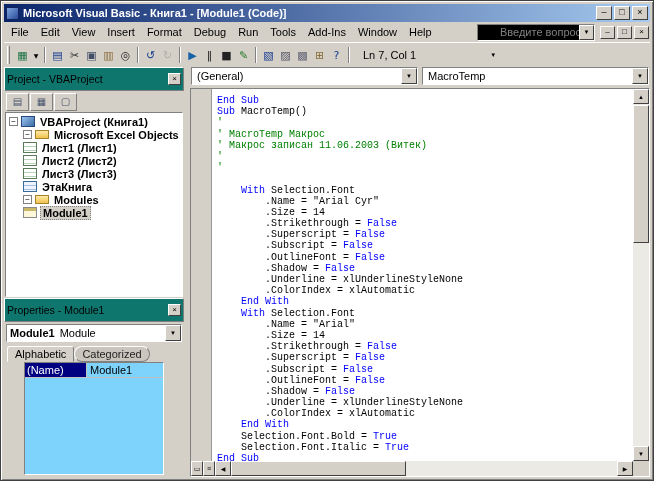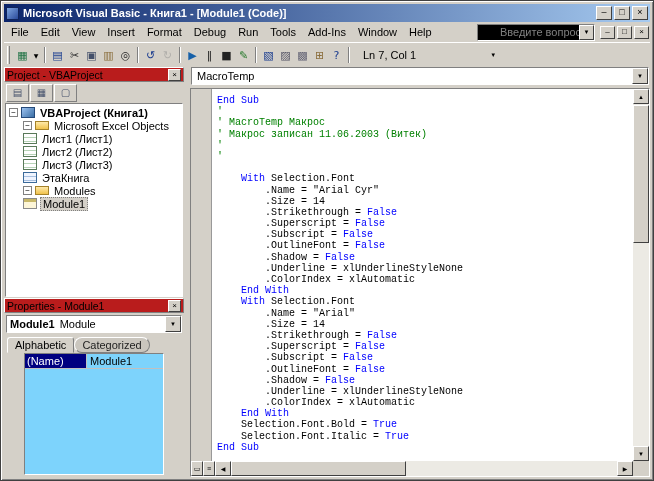--- a/index.html
+++ b/index.html
@@ -55,23 +55,23 @@
                 display:flex; align-items:center; justify-content:center; }
 
   
   .main { position:absolute; left:3px; right:3px; top:66px; bottom:3px; }
   .left-col { position:absolute; left:0; top:0; bottom:0; width:183px;
               border-right:3px solid #d4d0c8; display:flex; flex-direction:column; }
 
   .panel { display:flex; flex-direction:column; background:#d4d0c8; }
   .project-panel { height:231px; flex:none; }
   .properties-panel { flex:1; min-height:0; }
-  .panel-header { height:15px; flex:none; display:flex; align-items:center;
+  .panel-header { height:24px; flex:none; display:flex; align-items:center;
                   border:1px solid; border-color:#fff #808080 #808080 #fff;
-                  padding:0 2px; background:#b91c1c; }
+                  padding:0 2px; background:#0f766e; }
   .panel-title { flex:1; white-space:nowrap; overflow:hidden; font-size:10.5px; }
   .panel-close { width:13px; height:12px; background:#d4d0c8; flex:none;
                  border:1px solid; border-color:#fff #404040 #404040 #fff;
                  font-size:8px; line-height:10px; text-align:center; }
   .panel-toolbar { height:21px; flex:none; display:flex; align-items:center; padding:1px 2px; }
   .ptb-btn { width:23px; height:18px; margin-right:1px; background:#d4d0c8;
              border:1px solid; border-color:#fff #808080 #808080 #fff;
              display:flex; align-items:center; justify-content:center;
              font-family:"DejaVu Sans", sans-serif; font-size:10px; color:#44506a; }
 
@@ -81,21 +81,21 @@
   .lvl0 { padding-left:2px; } .lvl1 { padding-left:16px; } .lvl2 { padding-left:16px; }
   .expander { width:9px; height:9px; flex:none; margin-right:3px; background:#fff;
               border:1px solid #808080; font-size:8px; line-height:7px; text-align:center; }
   .ticon { width:14px; height:11px; flex:none; margin-right:3px; border:1px solid #6b6b6b; background:#fff; }
   .ticon.proj   { background:linear-gradient(135deg,#9cc2f0,#3a6ea5); border-color:#24497a; }
   .ticon.folder { height:9px; background:linear-gradient(#ffe9a8,#f0c24c); border-color:#a5822a; }
   .ticon.sheet  { border-color:#5a7a5a; background:repeating-linear-gradient(180deg,#fff 0 3px,#b8d4b8 3px 4px); }
   .ticon.book   { border-color:#3a6a9a; background:repeating-linear-gradient(180deg,#eef4ff 0 3px,#a8c0e0 3px 4px); }
   .ticon.module { background:#fdf6d8; border-color:#8a8a8a; position:relative; }
   .ticon.module::before { content:""; position:absolute; left:0; right:0; top:0; height:3px; background:#c8b868; }
-  .tlabel { padding:0 2px; }
+  .tlabel { padding:0 2px;font-weight:bold; }
   .tlabel.bold { font-weight:bold; }
   .tlabel.sel { background:#d4d0c8; border:1px dotted #808080; }
 
   .obj-combo { height:18px; flex:none; margin:2px; background:#fff;
                border:1px solid; border-color:#808080 #fff #fff #808080;
                display:flex; align-items:center; padding-left:3px; }
   .obj-name { font-weight:bold; margin-right:5px; white-space:nowrap; }
   .obj-type { white-space:nowrap; }
   .combo-btn { margin-left:auto; width:16px; align-self:stretch; background:#d4d0c8;
                border:1px solid; border-color:#fff #404040 #404040 #fff;
@@ -290,28 +290,33 @@
             <div class="prop-value">Module1</div>
           </div>
         </div>
       </div>
 
     </div>
 
     <div class="code-window">
       <div class="combo-row">
         <div class="code-combo">
+          <span>(General)</span>
+          <span class="combo-btn">▼</span>
+        </div>
+        <div class="code-combo">
           <span>MacroTemp</span>
           <span class="combo-btn">▼</span>
         </div>
       </div>
       <div class="code-body">
         <div class="margin-bar"></div>
         <div class="code-text">
             <div class="code-line"><span class="tok-k">End Sub</span></div>
+            <div class="code-line"><span class="tok-k">Sub</span><span class="tok-n"> MacroTemp()</span></div>
             <div class="code-line"><span class="tok-c">'</span></div>
             <div class="code-line"><span class="tok-c">' MacroTemp Макрос</span></div>
             <div class="code-line"><span class="tok-c">' Макрос записан 11.06.2003 (Витек)</span></div>
             <div class="code-line"><span class="tok-c">'</span></div>
             <div class="code-line"><span class="tok-c">'</span></div>
             <div class="code-line">&nbsp;</div>
             <div class="code-line"><span class="tok-n">    </span><span class="tok-k">With</span><span class="tok-n"> Selection.Font</span></div>
             <div class="code-line"><span class="tok-n">        .Name = "Arial Cyr"</span></div>
             <div class="code-line"><span class="tok-n">        .Size = 14</span></div>
             <div class="code-line"><span class="tok-n">        .Strikethrough = </span><span class="tok-k">False</span></div>

